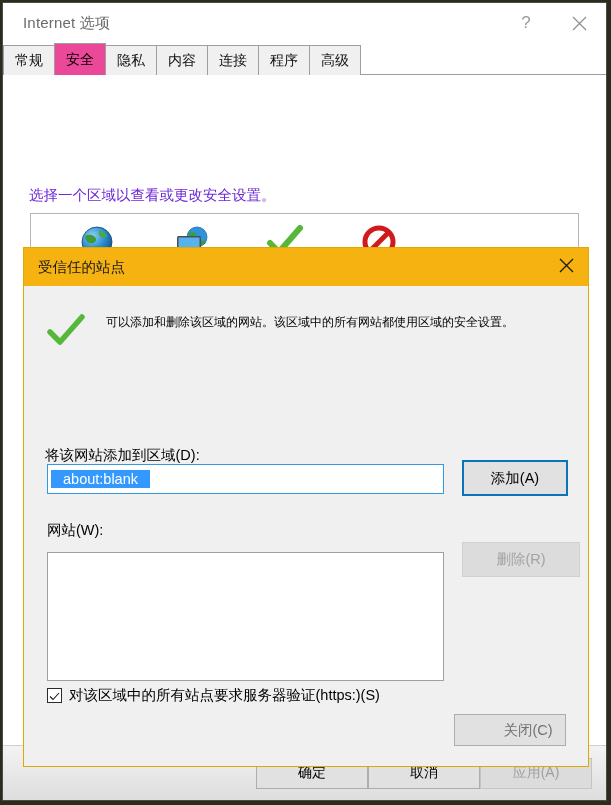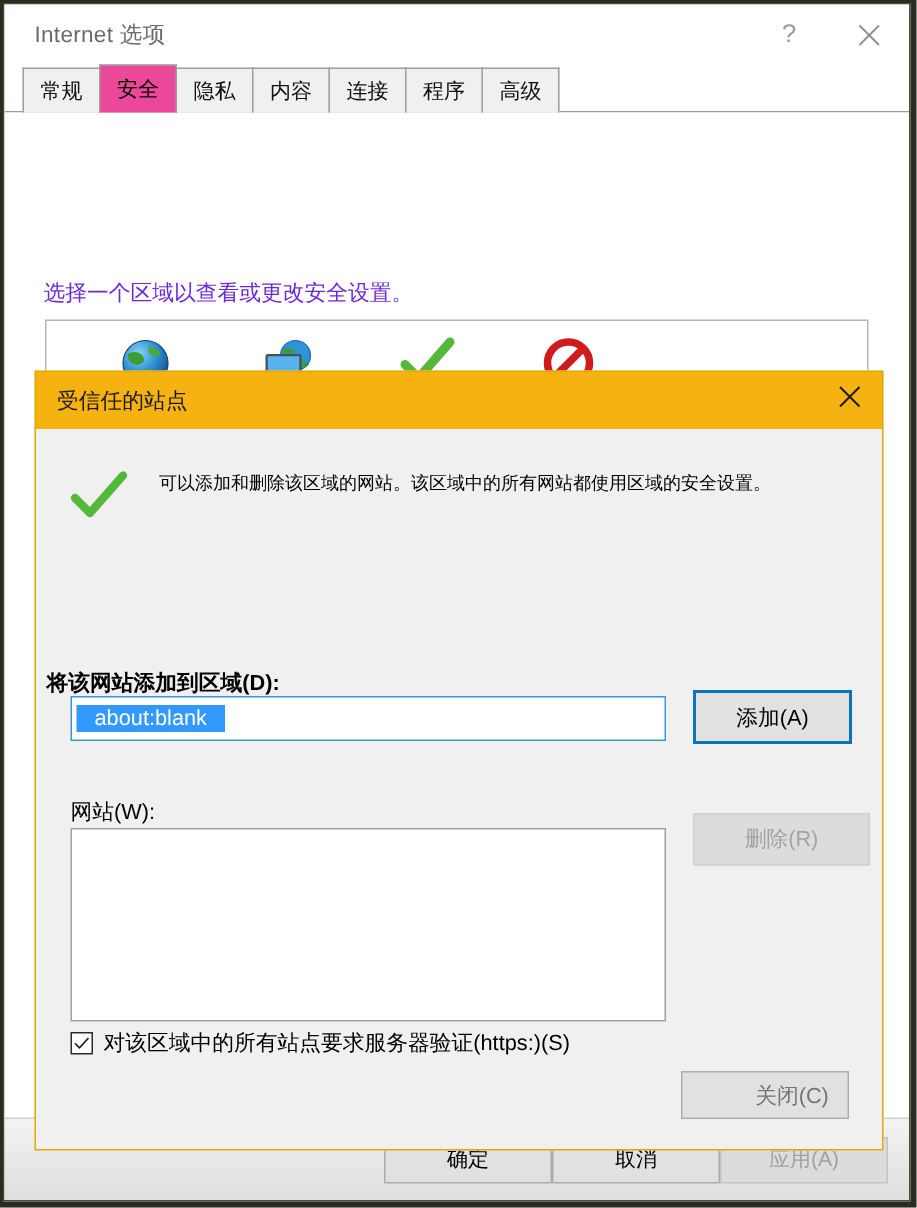--- a/index.html
+++ b/index.html
@@ -47,21 +47,20 @@
   #help-button { right: 57px; font-size: 17px; }
   #close-button { right: 4px; }
   #close-button svg { display: block; }
 
   
   #tabstrip {
     position: relative;
     height: 31px;
     background: #ffffff;
     flex: 0 0 auto;
-    padding-left: 12px;
     display: flex;
     align-items: flex-end;
   }
   #tabstrip::after {
     content: "";
     position: absolute;
     left: 0; right: 0; bottom: 0;
     height: 1px;
     background: #9e9e9e;
   }
@@ -214,22 +213,22 @@
     margin-left: 20px;
     font-size: 12px;
     line-height: 24px;
     color: #000;
     max-width: 460px;
   }
   .field-label {
     font-size: 14.5px;
     color: #000;
   }
-  #add-label { position: absolute; left: 7px; top: 160px; font-weight: bold; }
-  #sites-label { position: absolute; left: 23px; top: 246px; }
+  #add-label { position: absolute; left: 21px; top: 160px; }
+  #sites-label { position: absolute; left: 23px; top: 235px; }
 
   #add-input {
     position: absolute;
     left: 23px; top: 178px;
     width: 397px; height: 30px;
     border: 1px solid #3399e0;
     background: #ffffff;
     font-size: 14.5px;
     color: #000;
     display: flex;

